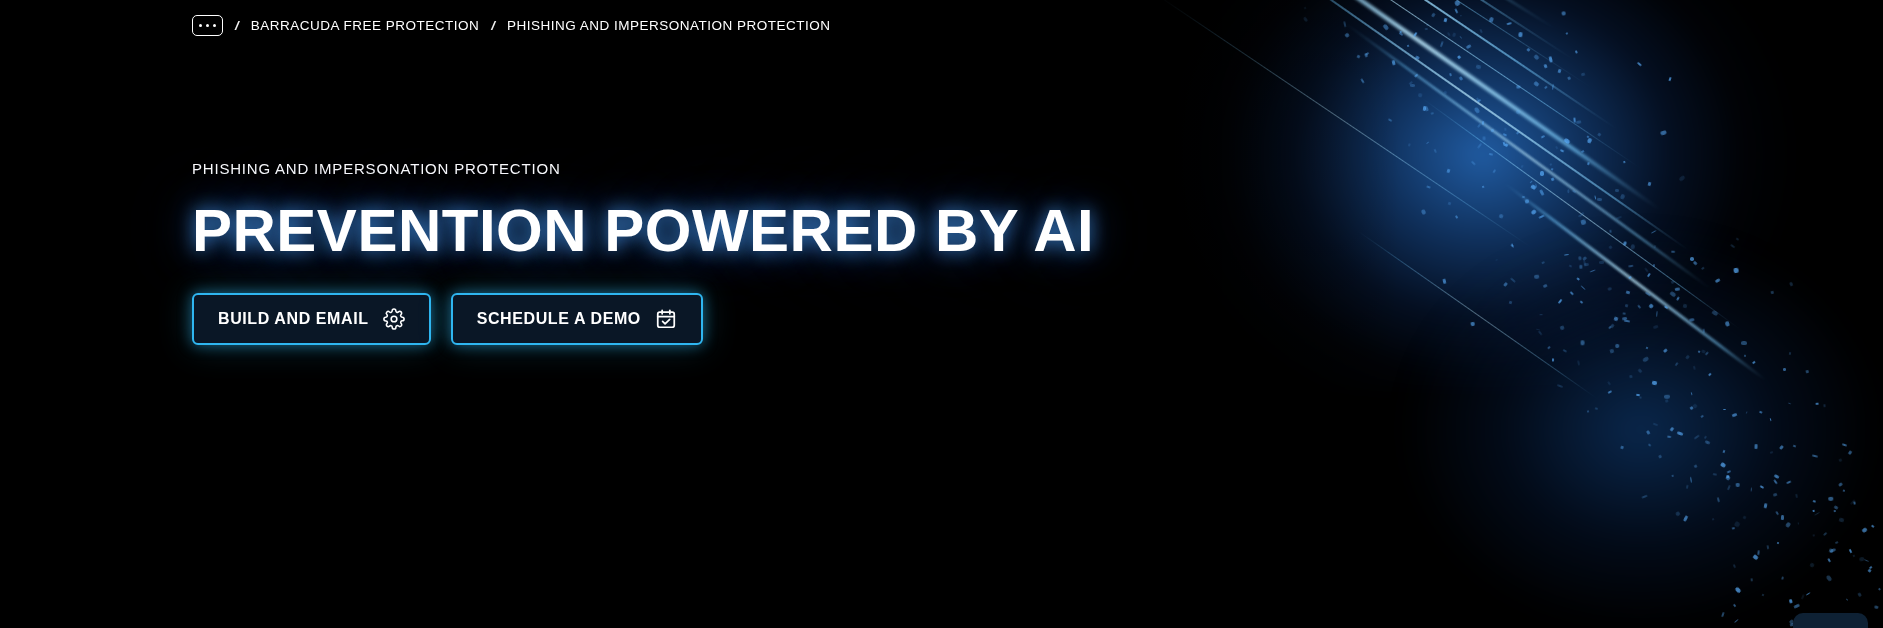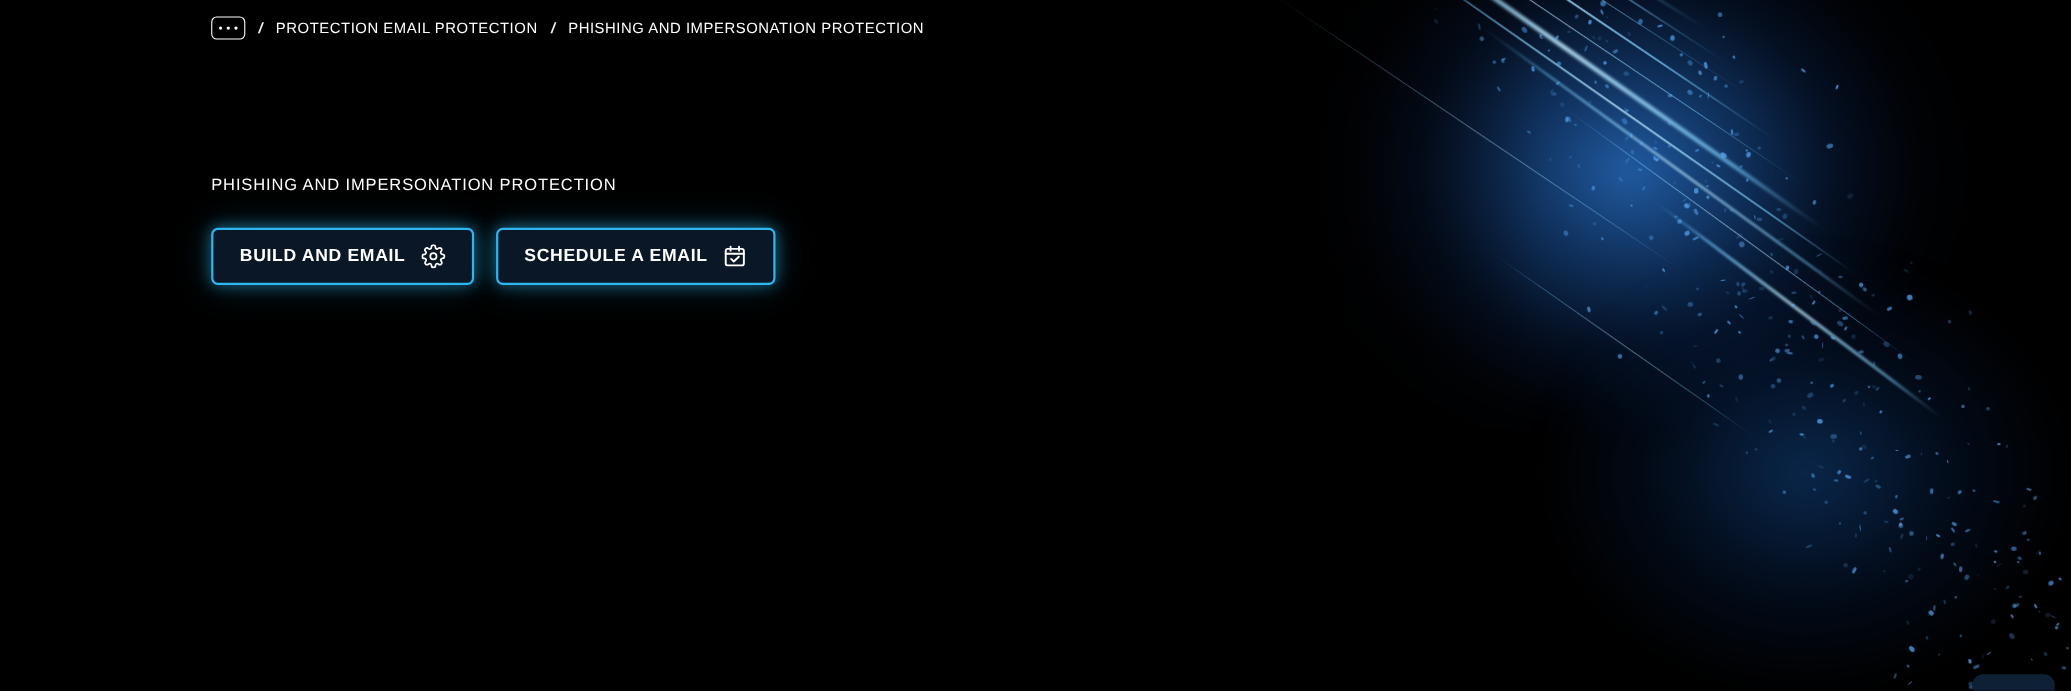--- a/index.html
+++ b/index.html
@@ -606,47 +606,48 @@
 
   <div class="chat-stub"></div>
 
   <nav class="breadcrumb">
     <div class="crumb-more">
       <i></i>
       <i></i>
       <i></i>
     </div>
     <span class="crumb-sep">/</span>
-    <a class="crumb-link">PROTECTION EMAIL PROTECTION</a>
+    <a class="crumb-link">BARRACUDA FREE PROTECTION</a>
     <span class="crumb-sep">/</span>
     <span class="crumb-current">PHISHING AND IMPERSONATION PROTECTION</span>
   </nav>
 
   <div class="content">
 
     <div class="eyebrow">PHISHING AND IMPERSONATION PROTECTION</div>
 
     <h1 class="headline">
+      <span class="ln">PREVENTION POWERED BY AI</span>
     </h1>
 
     <div class="cta-row">
 
 
       <a class="btn btn-outline">
         <span>BUILD AND EMAIL</span>
         <span class="ico">
           <svg width="22" height="22" viewBox="0 0 24 24" fill="none" stroke="currentColor" stroke-width="1.7" stroke-linecap="round" stroke-linejoin="round">
             <circle cx="12" cy="12" r="3.1"></circle>
             <path d="M19.4 15a1.65 1.65 0 0 0 .33 1.82l.06.06a2 2 0 1 1-2.83 2.83l-.06-.06a1.65 1.65 0 0 0-1.82-.33 1.65 1.65 0 0 0-1 1.51V21a2 2 0 1 1-4 0v-.09A1.65 1.65 0 0 0 9 19.4a1.65 1.65 0 0 0-1.82.33l-.06.06a2 2 0 1 1-2.83-2.83l.06-.06a1.65 1.65 0 0 0 .33-1.82 1.65 1.65 0 0 0-1.51-1H3a2 2 0 1 1 0-4h.09A1.65 1.65 0 0 0 4.6 9a1.65 1.65 0 0 0-.33-1.82l-.06-.06a2 2 0 1 1 2.83-2.83l.06.06A1.65 1.65 0 0 0 9 4.6a1.65 1.65 0 0 0 1-1.51V3a2 2 0 1 1 4 0v.09a1.65 1.65 0 0 0 1 1.51 1.65 1.65 0 0 0 1.82-.33l.06-.06a2 2 0 1 1 2.83 2.83l-.06.06A1.65 1.65 0 0 0 19.4 9v0a1.65 1.65 0 0 0 1.51 1H21a2 2 0 1 1 0 4h-.09a1.65 1.65 0 0 0-1.51 1z"></path>
           </svg>
         </span>
       </a>
 
       <a class="btn btn-outline">
-        <span>SCHEDULE A EMAIL</span>
+        <span>SCHEDULE A DEMO</span>
         <span class="ico">
           <svg width="22" height="22" viewBox="0 0 24 24" fill="none" stroke="currentColor" stroke-width="1.9" stroke-linecap="round" stroke-linejoin="round">
             <rect x="3" y="4.6" width="18" height="16.4" rx="2.2"></rect>
             <line x1="3" y1="9.4" x2="21" y2="9.4"></line>
             <line x1="7.8" y1="2.6" x2="7.8" y2="6.4"></line>
             <line x1="16.2" y1="2.6" x2="16.2" y2="6.4"></line>
             <polyline points="8.3,14.6 11,17.2 16,12.4"></polyline>
           </svg>
         </span>
       </a>

